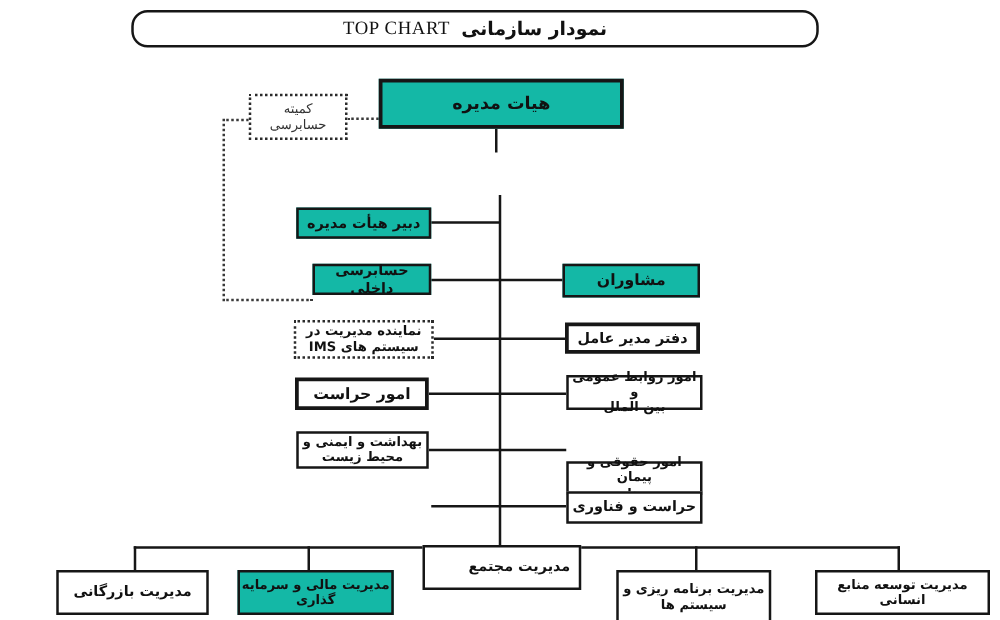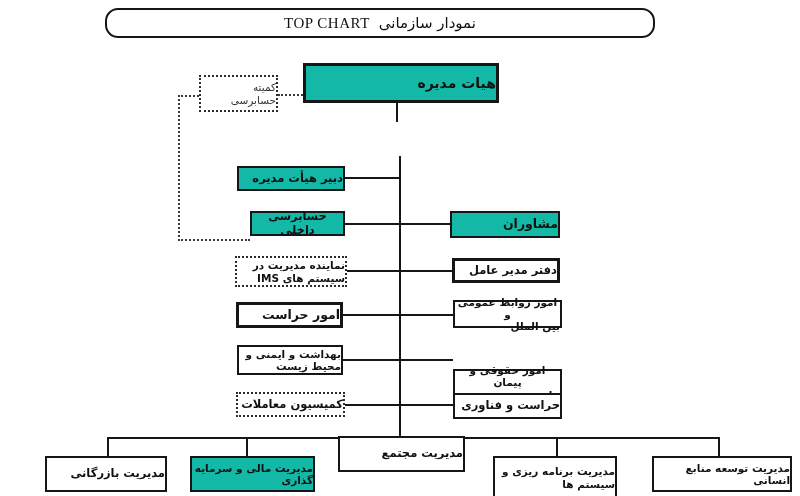--- a/index.html
+++ b/index.html
@@ -1,37 +1,37 @@
 <!DOCTYPE html>
 <html lang="fa"><head>
 <meta charset="utf-8">
 <style>
   html,body{margin:0;padding:0;background:#ffffff;}
   #stage{
     position:relative;width:800px;height:496px;background:#ffffff;
     font-family:"DejaVu Sans", sans-serif;color:#111;overflow:hidden;
   }
   .box{
-    position:absolute;display:flex;flex-direction:column;align-items:flex-start;justify-content:center;
+    position:absolute;display:flex;flex-direction:column;align-items:center;justify-content:center;
     border:2px solid #161616;background:#ffffff;box-sizing:border-box;
     font-weight:bold;font-size:12.5px;line-height:1.15;text-align:center;direction:rtl;
   }
   .gray{background:#14b8a6;}
   .dotted{border:2px dotted #2b2b2b;}
   .small{font-size:10.5px;}
   .thick{border-width:3px;}
   .line{position:absolute;background:#161616;}
   .dotline-h{position:absolute;border-top:2px dotted #3a3a3a;height:0;}
   .dotline-v{position:absolute;border-left:2px dotted #3a3a3a;width:0;}
   .title-box{
     position:absolute;left:105px;top:8px;width:550px;height:30px;box-sizing:border-box;
     border:2px solid #161616;border-radius:13px;background:#fff;
     display:flex;align-items:center;justify-content:center;gap:9px;direction:rtl;
   }
-  .title-fa{font-weight:normal;font-size:15px;}
+  .title-fa{font-weight:bold;font-size:15px;}
   .title-en{font-family:"Liberation Serif", serif;font-size:15px;letter-spacing:.5px;}
   .l2{display:block;}
 </style>
 </head>
 <body>
 
 <div id="stage">
 
   <div class="title-box">
     <span class="title-fa">نمودار سازمانی</span>
@@ -82,23 +82,20 @@
 
   <div class="box thick" style="left:236px;top:302px;width:107px;height:26px;">
     <span>امور حراست</span>
   </div>
 
   <div class="box small" style="left:237px;top:345px;width:106px;height:30px;">
     <span class="l2">بهداشت و ایمنی و</span>
     <span class="l2">محیط زیست</span>
   </div>
 
-  <div class="box dotted" style="left:236px;top:392px;width:109px;height:25px;font-size:11.5px;">
-    <span>کمیسیون معاملات</span>
-  </div>
 
   <div class="box gray" style="left:450px;top:211px;width:110px;height:27px;">
     <span>مشاوران</span>
   </div>
 
   <div class="box thick" style="left:452px;top:258px;width:108px;height:25px;font-size:11.5px;">
     <span>دفتر مدیر عامل</span>
   </div>
 
   <div class="box small" style="left:453px;top:300px;width:109px;height:28px;">

